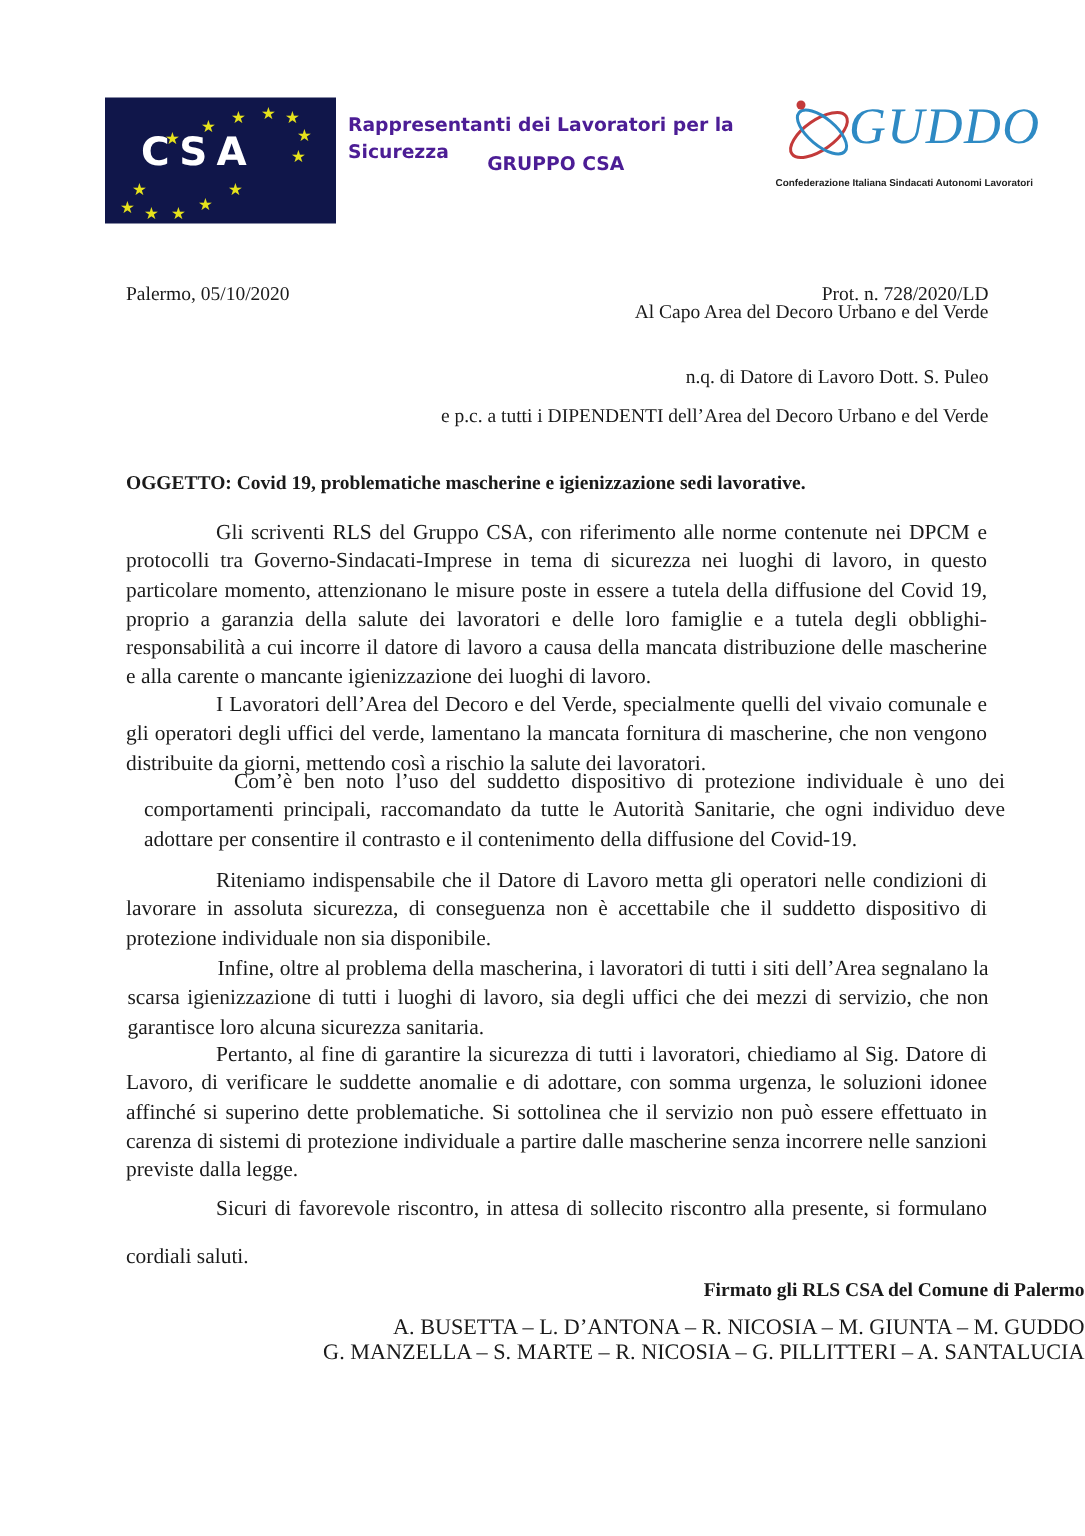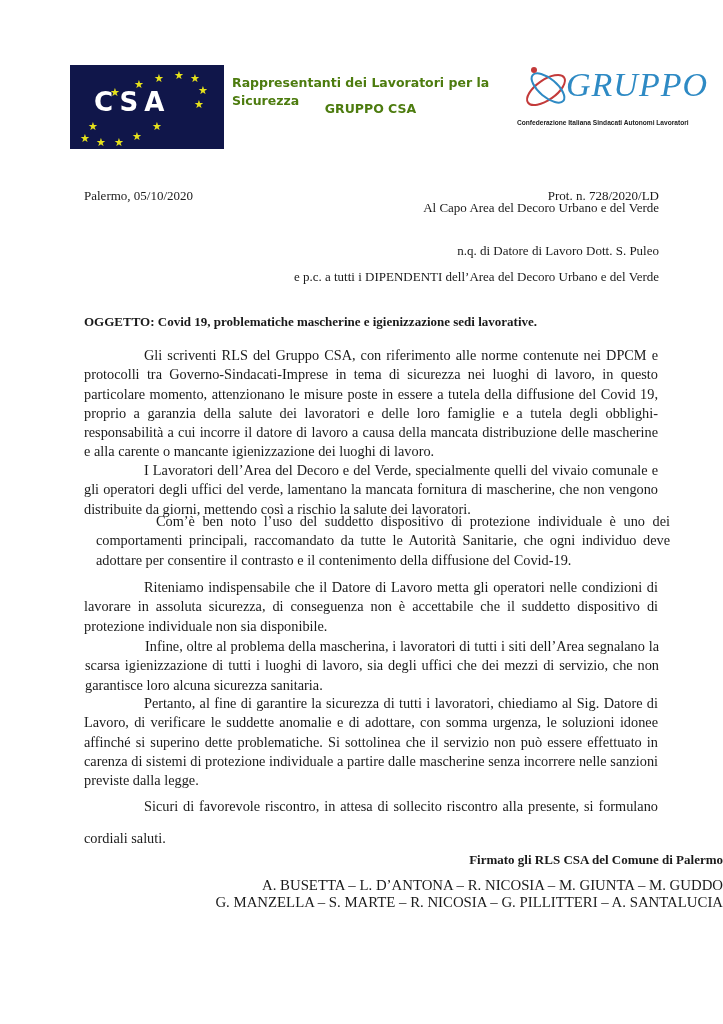--- a/index.html
+++ b/index.html
@@ -11,21 +11,21 @@
     .csa-logo {
       left: 70px; top: 65px; width: 154px; height: 84px; background: #10164a;
     }
     .csa-logo .csa-text {
       position: absolute; left: 24px; top: 22px; font-family: "DejaVu Sans", sans-serif;
       font-weight: bold; font-size: 26px; color: #ffffff; letter-spacing: 6px;
     }
     .star { position: absolute; color: #e6e21c; font-size: 11px; line-height: 11px; font-family: "DejaVu Sans", sans-serif; }
     .header-center {
       left: 228px; top: 74px; width: 285px; text-align: center;
-      font-family: "DejaVu Sans", "Liberation Sans", sans-serif; font-size: 12.5px; font-weight: bold; color: #4d7c0f;
+      font-family: "DejaVu Sans", "Liberation Sans", sans-serif; font-size: 12.5px; font-weight: bold; color: #4c1d95;
     }
     .header-center div { height: 26px; line-height: 18px; }
     .header-center .h1 { text-align: left; padding-left: 4px; }
     .cisal-logo { left: 518px; top: 58px; width: 160px; height: 60px; }
     .cisal-word {
       position: absolute; left: 48px; top: 8px; font-family: "Liberation Serif", serif; font-style: italic;
       font-size: 34px; color: #2e8ac4; letter-spacing: 1px;
     }
     .cisal-sub {
       left: 517px; top: 119px; width: 170px; font-family: "Liberation Sans", sans-serif; font-weight: bold;
@@ -64,21 +64,21 @@
   <div class="h1">Rappresentanti dei Lavoratori per la Sicurezza</div>
   <div>GRUPPO CSA</div>
 </div>
 
 <div class="abs cisal-logo">
   <svg width="60" height="60" viewBox="0 0 60 60" style="position:absolute;left:0;top:0">
     <ellipse cx="28" cy="32" rx="22" ry="10" transform="rotate(-35 28 32)" fill="none" stroke="#c33a3a" stroke-width="2"></ellipse>
     <ellipse cx="30" cy="30" rx="20" ry="9" transform="rotate(40 30 30)" fill="none" stroke="#2e8ac4" stroke-width="2"></ellipse>
     <circle cx="16" cy="12" r="3" fill="#c33a3a"></circle>
   </svg>
-  <span class="cisal-word">GRUPPO</span>
+  <span class="cisal-word">GUDDO</span>
 </div>
 <div class="abs cisal-sub">Confederazione Italiana Sindacati Autonomi Lavoratori</div>
 
 <div class="line" style="left:84px;top:187px">Palermo, 05/10/2020</div>
 <div class="line right" style="right:64px;top:187px">Prot. n. 728/2020/LD</div>
 
 <div class="line right" style="right:64px;top:199px">Al Capo Area del Decoro Urbano e del Verde</div>
 <div class="line right" style="right:64px;top:242px">n.q. di Datore di Lavoro Dott.  S. Puleo</div>
 <div class="line right" style="right:64px;top:268px">e p.c. a tutti i DIPENDENTI dell’Area del Decoro Urbano e del Verde</div>
 

